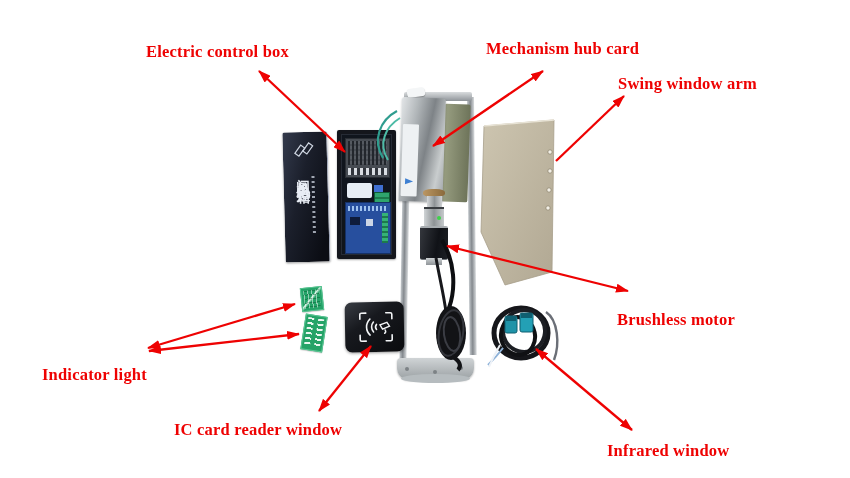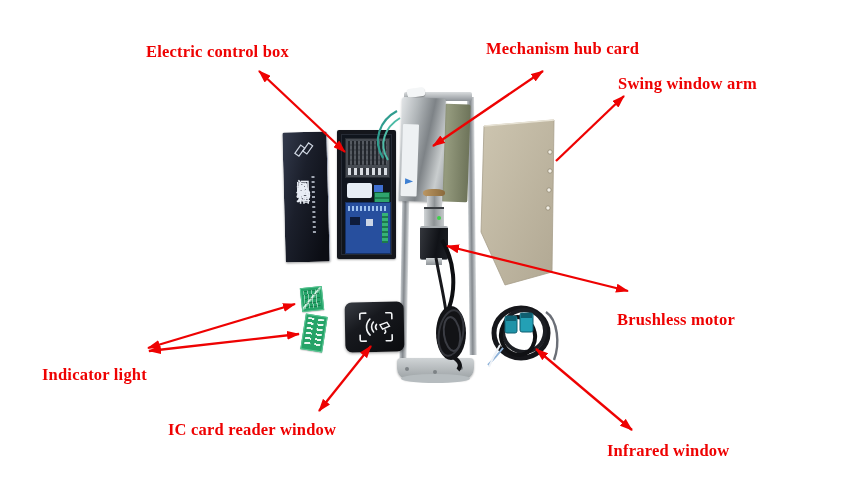--- a/index.html
+++ b/index.html
@@ -235,15 +235,15 @@
       <line x1="319" y1="411" x2="371" y2="346" marker-start="url(#ah)" marker-end="url(#ah)"></line>
       <line x1="536" y1="349" x2="632" y2="430" marker-start="url(#ah)" marker-end="url(#ah)"></line>
     </g>
   </svg>
 
   <div class="lbl" style="left:146px;top:43px;">Electric control box</div>
   <div class="lbl" style="left:486px;top:40px;">Mechanism hub card</div>
   <div class="lbl" style="left:618px;top:75px;">Swing window arm</div>
   <div class="lbl" style="left:617px;top:295px;margin-top:16px;">Brushless motor</div>
   <div class="lbl" style="left:42px;top:366px;">Indicator light</div>
-  <div class="lbl" style="left:168px;top:421px;">IC card reader window</div>
+  <div class="lbl" style="left:174px;top:421px;">IC card reader window</div>
   <div class="lbl" style="left:607px;top:442px;">Infrared window</div>
 </div>
 
 </body></html>

